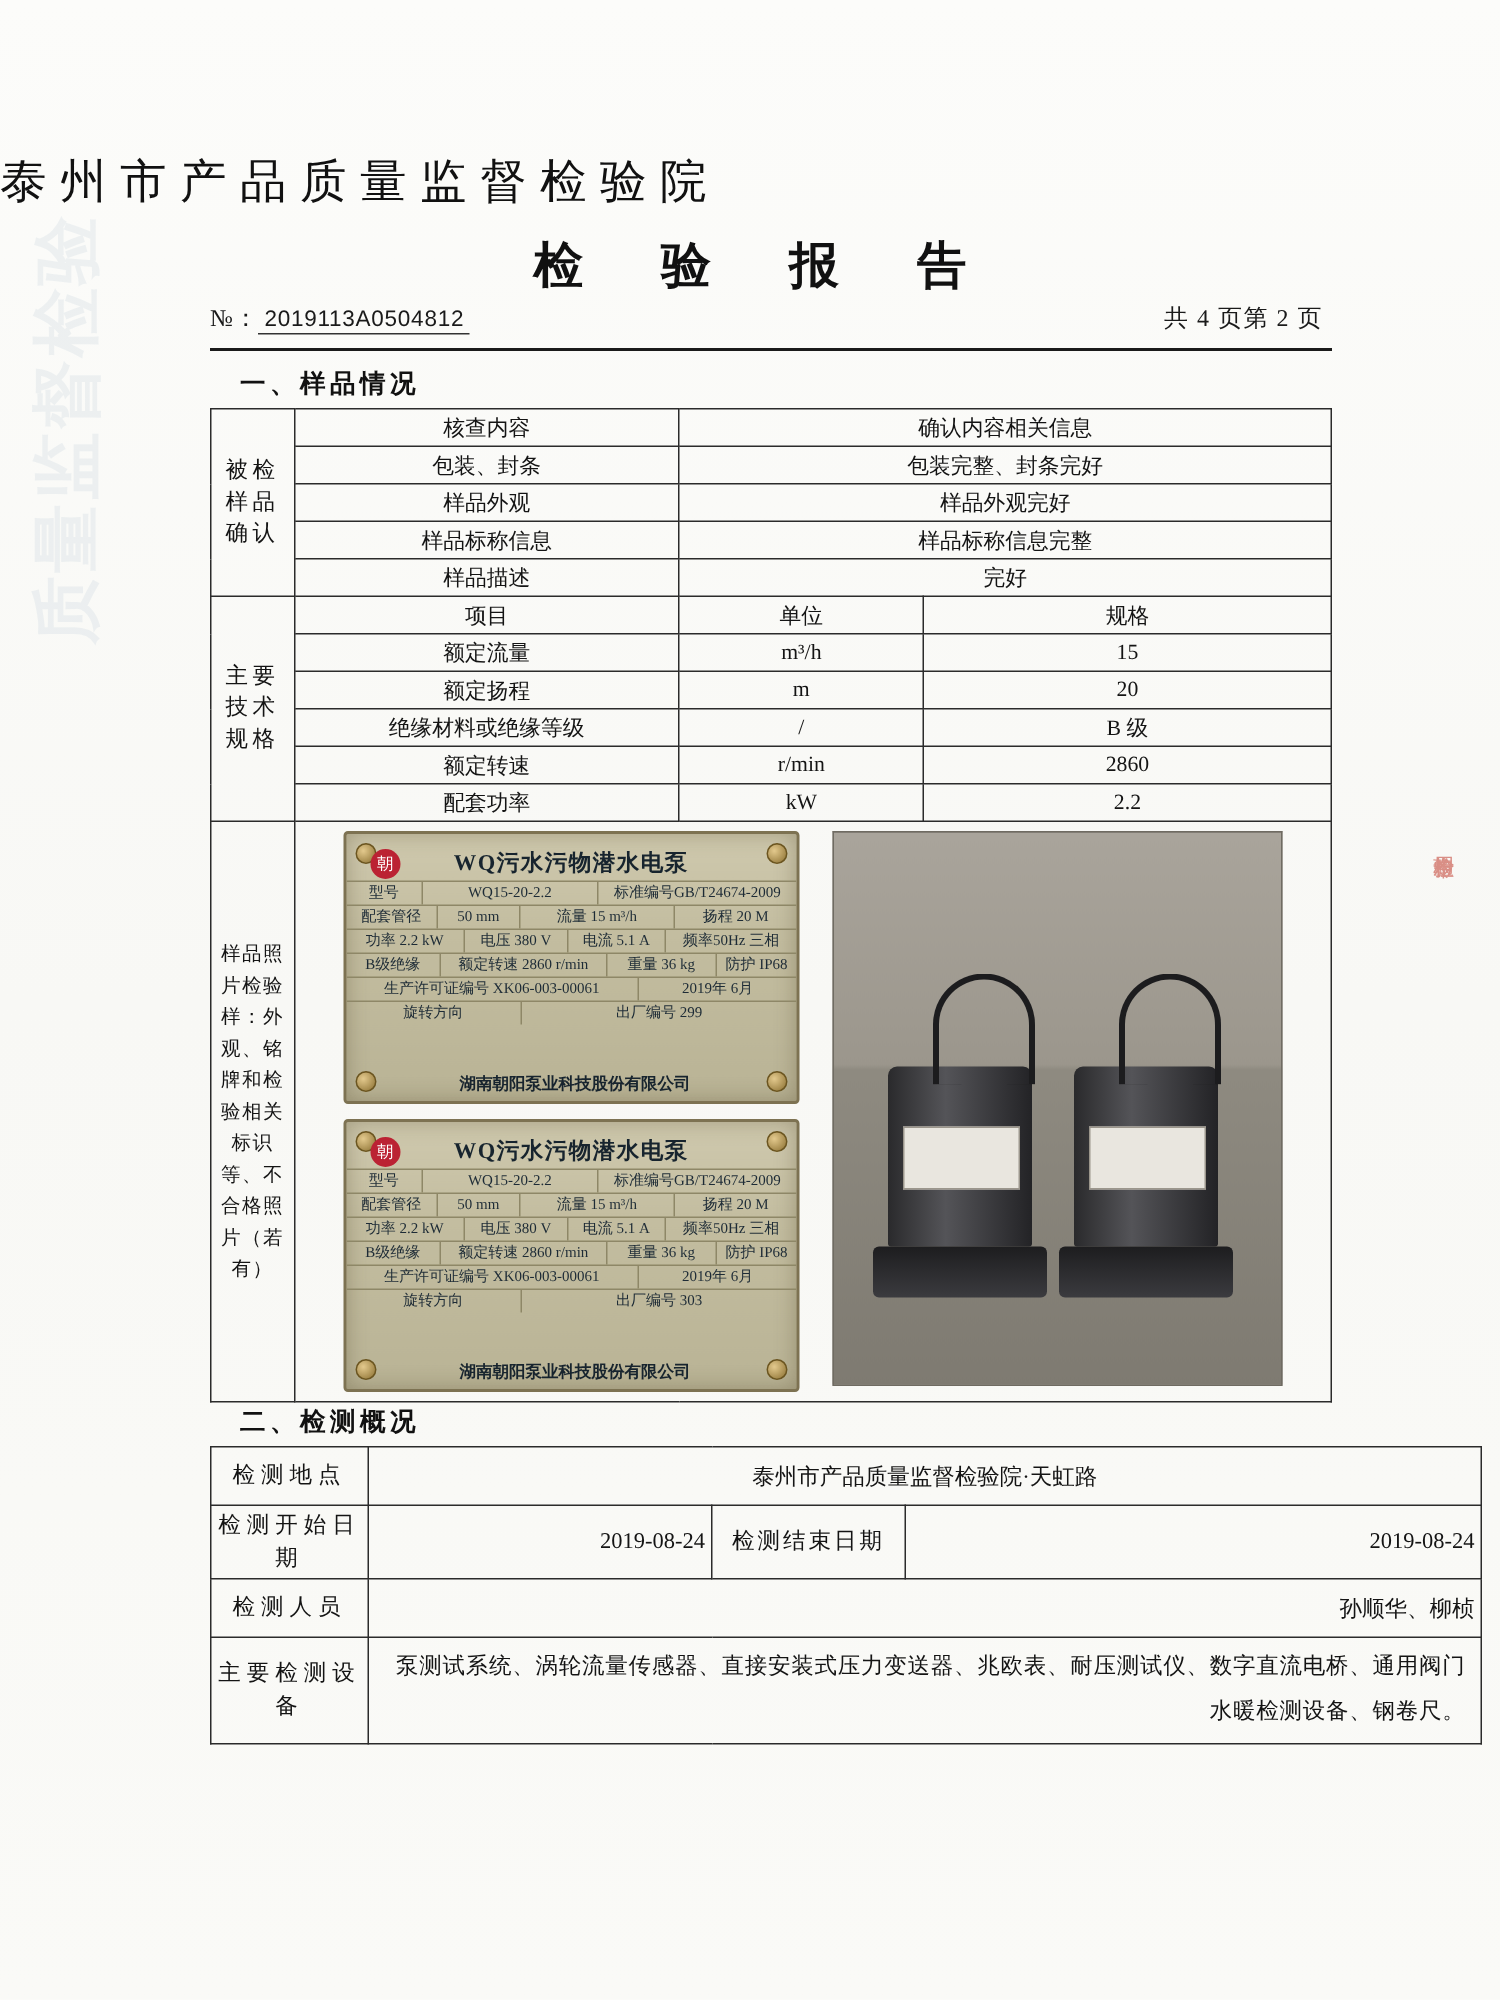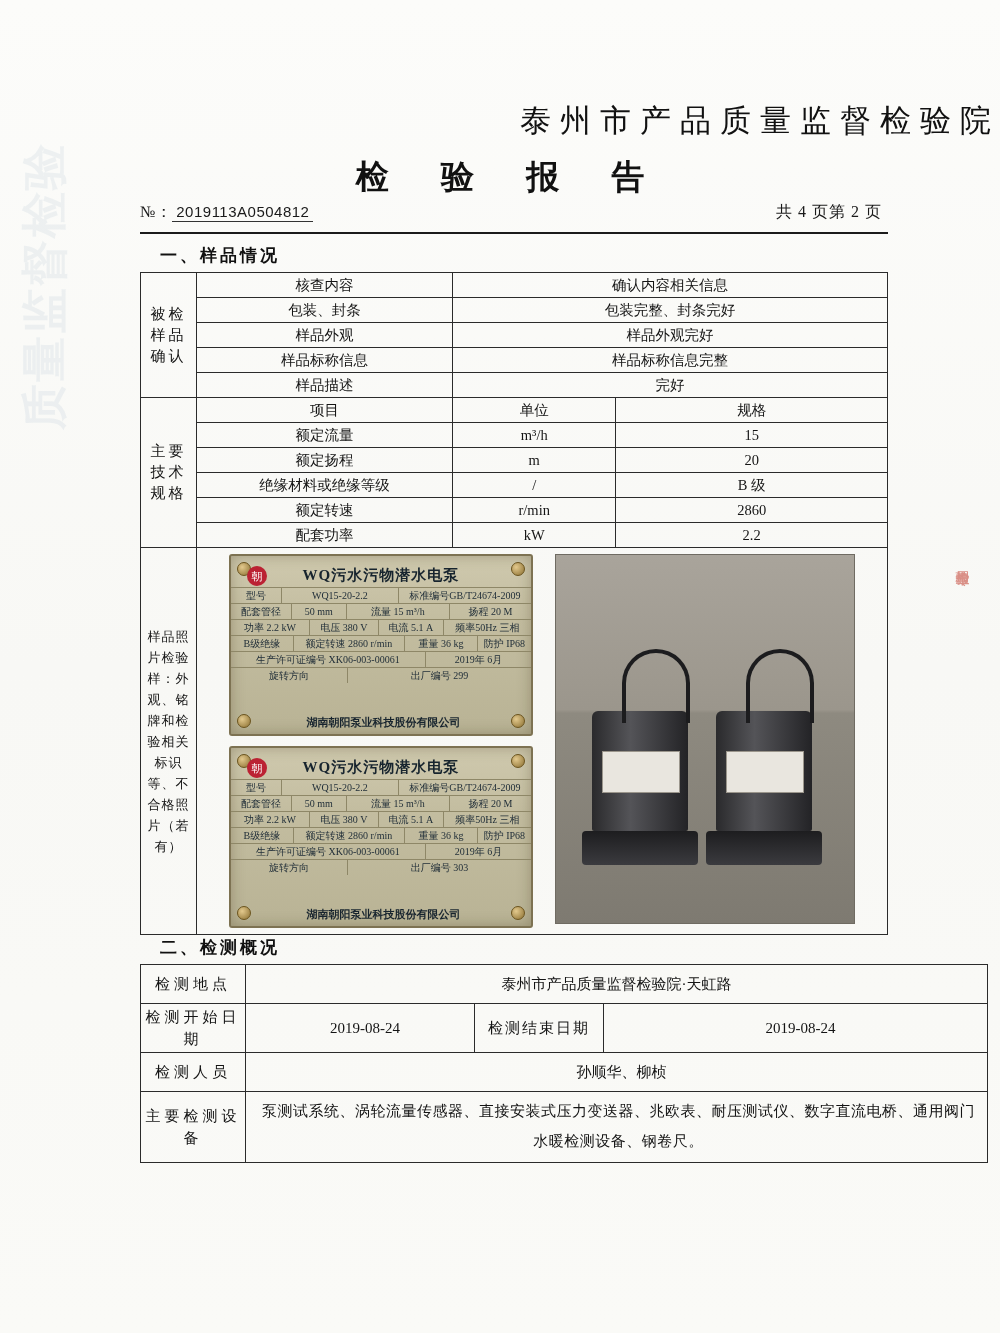--- a/index.html
+++ b/index.html
@@ -51,21 +51,21 @@
     line-height: 26px;
     opacity: .55;
     text-align: center;
     writing-mode: vertical-rl;
     font-family: "Liberation Sans", sans-serif;
   }
   .hdr-title1 {
     position: absolute;
     left: 0; right: 0;
     top: 100px;
-    text-align: right;
+    text-align: left;
     font-size: 31px;
     letter-spacing: 9px;
     font-family: "Liberation Serif", serif;
     color: #111;
   }
   .hdr-title2 {
     position: absolute;
     left: 0; right: 0;
     top: 155px;
     text-align: center;
@@ -270,21 +270,21 @@
 
   
   #tbl-test { left: 140px; top: 964px; width: 848px; font-size: 15px; }
   #tbl-test td { height: 34px; }
   #tbl-test td.lbl {
     width: 96px;
     letter-spacing: 4px;
     line-height: 22px;
   }
   #tbl-test td.val {
-    text-align: center;
+    text-align: right;
     padding-left: 14px;
   }
   #tbl-test td.ctr { text-align: center; }
   #tbl-test td.lbl2 {
     width: 120px;
     letter-spacing: 2px;
     line-height: 22px;
   }
   .equip {
     text-align: left;

